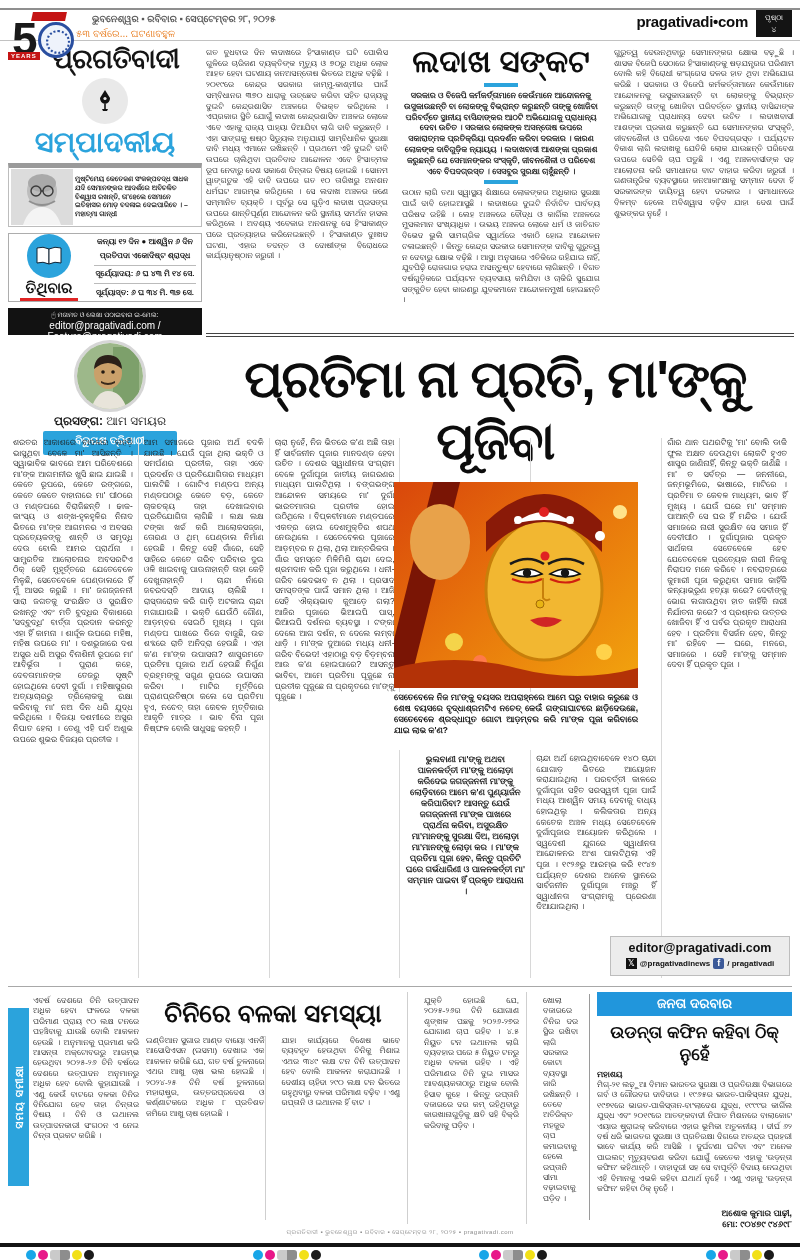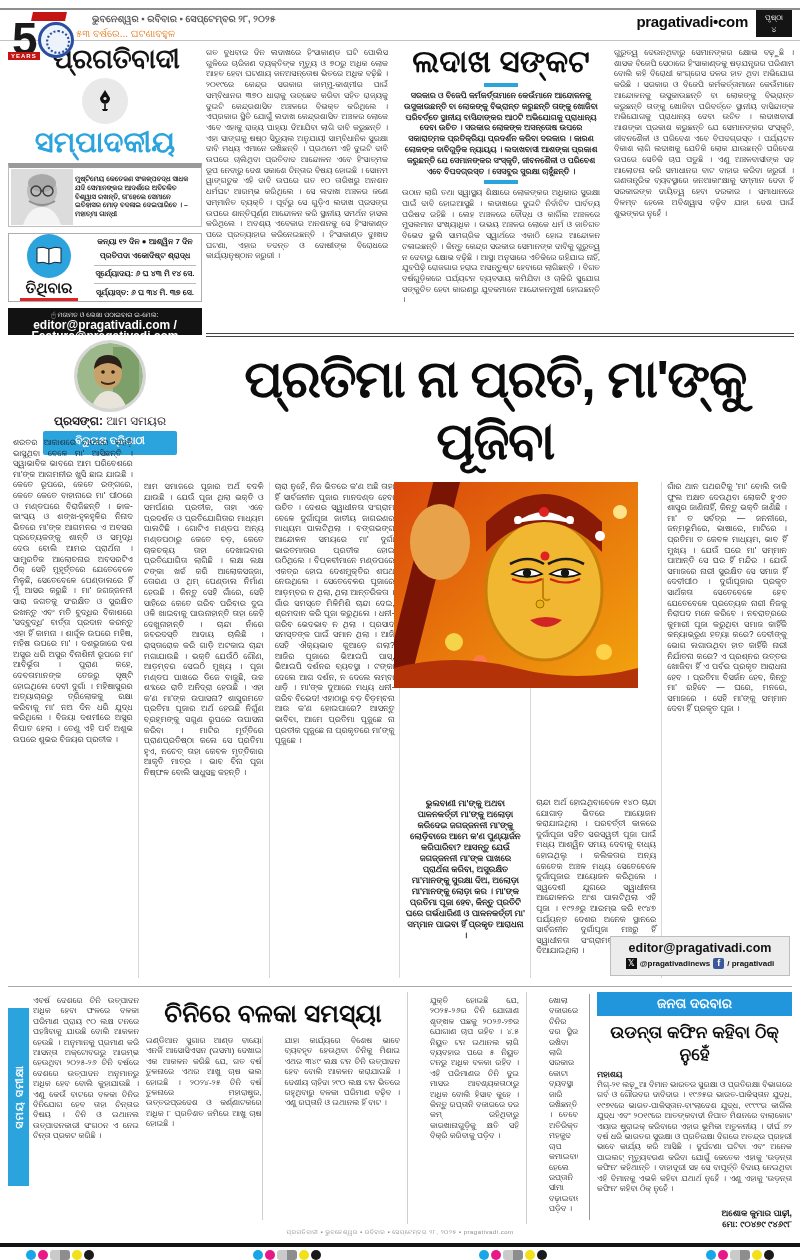--- a/index.html
+++ b/index.html
@@ -35,21 +35,21 @@
   .tithi-box { margin-top:6px; border:1px solid #adadad; height:84px; display:flex; }
   .tithi-left { width:80px; flex:none; display:flex; flex-direction:column; align-items:center; justify-content:flex-start; }
   .book-circle { width:44px; height:44px; border-radius:50%; background:#2ba3dc; display:flex; align-items:center; justify-content:center; }
   .tithi-label { font-size:15px; font-weight:800; margin-top:1px; }
   .tithi-redbar { width:58px; height:3px; background:#e02424; margin-top:1px; }
   .tithi-right { flex:1; padding:3px 5px; display:flex; flex-direction:column; justify-content:space-between; }
   .tithi-line { font-size:7.8px; font-weight:700; text-align:center; line-height:10px; }
   .tithi-sep { height:1px; background:#bbb; }
   .email-bar { margin-top:6px; background:#121212; color:#fff; height:27px; text-align:center; padding-top:2px; }
   .email-bar .l1 { font-size:6.8px; line-height:10px; }
-  .email-bar .l2 { font-size:12px; line-height:11px; font-weight:700; }
+  .email-bar .l2 { font-size:10px; line-height:11px; font-weight:400; }
   
   .editorial { position:absolute; left:206px; top:44px; width:588px; height:288px; }
   .ed-col { position:absolute; top:4px; height:282px; overflow:hidden; font-size:8px; line-height:10.7px; text-align:justify; color:#1c1c1c; }
   .ed-c1 { left:0; width:182px; }
   .ed-mid { position:absolute; left:196px; top:0; width:198px; height:286px; overflow:hidden; }
   .ed-c3 { left:408px; width:180px; }
   .ed-headline { text-align:center; font-size:31px; line-height:36px; font-weight:800; color:#0d0d0d; }
   .blue-tick { width:34px; height:4px; background:#2ba3dc; margin:3px auto 4px; }
   .ed-standfirst { font-size:8px; line-height:10.8px; font-weight:700; text-align:center; color:#1a1a1a; }
   .ed-midbody { font-size:8px; line-height:10.7px; text-align:justify; margin-top:4px; color:#1c1c1c; }
@@ -57,39 +57,39 @@
   
   .main-head { position:absolute; left:8px; top:340px; width:784px; height:96px; }
   .author-block { position:absolute; left:22px; top:0; width:160px; text-align:center; }
   .author-photo { width:72px; height:72px; border-radius:50%; border:3px solid #d6d6d6; margin:0 auto; overflow:hidden; }
   .kicker { font-size:12px; margin-top:2px; }
   .kicker b { font-weight:800; }
   .author-name { margin:3px auto 0; width:134px; height:24px; background:#2ba3dc; color:#fff; font-size:10.5px; line-height:18px; font-weight:700; border-radius:2px; }
   .main-headline { position:absolute; left:192px; right:2px; top:8px; text-align:center; font-size:52px; line-height:62px; font-weight:800; letter-spacing:-1.5px; color:#0c0c0c; }
   .main-body { position:absolute; left:8px; top:438px; width:784px; height:540px; display:flex; }
   .mcol { flex:1; overflow:hidden; font-size:8.2px; line-height:10.6px; text-align:justify; color:#1c1c1c; padding:0 5px; }
-  .mcol + .mcol { border-left:1px solid #d8d8d8;margin-top:44px; }
+  .mcol + .mcol { border-left:1px solid #d8d8d8; }
   .pad-img { padding-top:316px; }
   .mcol.quote { font-weight:700; text-align:center; font-size:8.5px; line-height:11px; }
   .mcol.c6 { padding-bottom:46px; }
   .durga { position:absolute; left:386px; top:44px; width:244px; height:206px; z-index:3; }
   .durga-caption { position:absolute; left:386px; top:254px; width:244px; height:58px; z-index:3; background:#fff; font-size:8.4px; line-height:11px; font-weight:700; text-align:justify; overflow:hidden; }
   .contact-box { position:absolute; right:2px; bottom:2px; width:180px; height:40px; background:#ececec; border:1px solid #bdbdbd; z-index:3; text-align:center; padding-top:3px; }
   .contact-box .em { font-size:12.5px; font-weight:800; color:#111; line-height:16px; }
   .contact-box .soc { font-size:8px; font-weight:700; display:flex; align-items:center; justify-content:center; gap:3px; margin-top:2px; }
   .xbadge { display:inline-block; width:11px; height:11px; background:#111; color:#fff; font-size:8px; line-height:11px; font-weight:700; }
   .fbadge { display:inline-block; width:11px; height:11px; background:#3b5998; color:#fff; font-size:9px; line-height:11px; font-weight:700; border-radius:2px; }
   .mid-rule { position:absolute; left:8px; top:986px; width:784px; height:1px; background:#a8a8a8; }
   
   .bottom { position:absolute; left:8px; top:992px; width:784px; height:232px; }
   .vstrip { position:absolute; left:0; top:16px; width:21px; height:178px; background:#2ba3dc; color:#fff; display:flex; align-items:center; justify-content:center; }
   .vstrip span { writing-mode:vertical-rl; transform:rotate(180deg); font-size:11px; font-weight:700; letter-spacing:1px; }
   .sugar { position:absolute; left:25px; top:0; width:552px; height:232px; display:flex; gap:7px; }
   .scol { overflow:hidden; font-size:8px; line-height:10.4px; text-align:justify; color:#1c1c1c; }
-  .scol.b { border-left:1px solid #cfcfcf; padding-left:22px; }
+  .scol.b { border-left:1px solid #cfcfcf; padding-left:16px; }
   .s1 { width:106px; padding-top:4px; }
   .smid { width:254px; flex:none; }
   .sugar-headline { text-align:center; font-size:25px; line-height:30px; font-weight:800; padding:6px 0 8px; color:#0d0d0d; }
   .smid-cols { display:flex; height:184px; }
   .smid-cols .scol { flex:1; }
   .s4 { width:112px; padding-top:4px; }
   .s5 { width:52px; padding-top:4px; }
   .vline { position:absolute; left:581px; top:2px; width:1px; height:226px; background:#9a9a9a; }
   .janata { position:absolute; left:589px; top:0; width:195px; height:232px; }
   .janata-bar { height:24px; background:#2196dc; color:#fff; text-align:center; font-size:13.5px; line-height:24px; font-weight:700; }
@@ -158,21 +158,21 @@
         <div class="book-circle">
           <svg width="26" height="20" viewBox="0 0 26 20">
               <path d="M1 2 Q7 0 13 3 L13 18 Q7 15 1 17 Z" fill="#fff" stroke="#123" stroke-width="1"></path>
               <path d="M25 2 Q19 0 13 3 L13 18 Q19 15 25 17 Z" fill="#fff" stroke="#123" stroke-width="1"></path>
             </svg>
         </div>
         <div class="tithi-label">ତିଥିବାର</div>
         <div class="tithi-redbar"></div>
       </div>
       <div class="tithi-right">
-        <div class="tithi-line">କନ୍ୟା ୧୨ ଦିନ ● ଆଶ୍ୱିନ 7 ଦିନ</div>
+        <div class="tithi-line">କନ୍ୟା ୧୨ ଦିନ ● ଆଶ୍ୱିନ ୬ ଦିନ</div>
         <div class="tithi-line">ପ୍ରତିପଦା ଏକୋଦିଷ୍ଟ ଶ୍ରାଦ୍ଧ</div>
         <div class="tithi-sep"></div>
         <div class="tithi-line">ସୂର୍ଯ୍ୟୋଦୟ: ୬ ଘ ୪୩ ମି ୧୪ ସେ.</div>
         <div class="tithi-sep"></div>
         <div class="tithi-line">ସୂର୍ଯ୍ୟାସ୍ତ: ୬ ଘ ୩୪ ମି. ୩୭ ସେ.</div>
       </div>
     </div>
     <div class="email-bar">
       <div class="l1">🖰 <span>ମତାମତ ଓ ଲେଖା ପଠାଇବାର ଇ-ମେଲ:</span></div>
       <div class="l2">editor@pragativadi.com / Feature@pragativadi.com</div>
@@ -249,20 +249,21 @@
       <path d="M149 96 L149 116 Q152 120 156 117" stroke="#c87f0a" stroke-width="2" fill="none"></path>
       <circle cx="146" cy="122" r="4" fill="#e8b413" stroke="#a36a06"></circle>
       <path d="M136 138 Q152 132 168 138 Q152 152 136 138 Z" fill="#d02525"></path>
       <circle cx="60" cy="160" r="9" fill="#f5d44a"></circle>
         <circle cx="86" cy="180" r="7" fill="#ff7a4a"></circle>
       <circle cx="210" cy="170" r="8" fill="#ffd24a"></circle>
         <circle cx="226" cy="30" r="7" fill="#ffe38a"></circle>
       <circle cx="206" cy="54" r="5" fill="#fff"></circle>
       <path d="M0 186 Q60 170 122 186 Q184 202 244 186 L244 206 L0 206 Z" fill="#b33207"></path>
     </svg>
+    <div class="durga-caption">ସେତେବେଳେ ନିଜ ମା'ଙ୍କୁ ବୟସର ଅପରାହ୍ନରେ ଆମେ ଘରୁ ବାହାର କରୁଛେ ଓ ଶେଷ ବୟସରେ ବୃଦ୍ଧାଶ୍ରମଟିଏ ନଚେତ୍ କେଉଁ ଗଙ୍ଗାଘାଟରେ ଛାଡ଼ିଦେଉଛେ, ସେତେବେଳେ ଶ୍ରଦ୍ଧାପୂତ ଗୋଟା ଆଡ଼ମ୍ବର କରି ମା'ଙ୍କ ପୂଜା କରିବାରେ ଯାଇ ଲାଭ କ'ଣ?</div>
 
     <div class="contact-box">
       <div class="em">editor@pragativadi.com</div>
       <div class="soc">
         <span class="xbadge">𝕏</span>
         <span>@pragativadinews</span>
         <span class="fbadge">f</span>
         <span>/ pragativadi</span>
       </div>
     </div>

